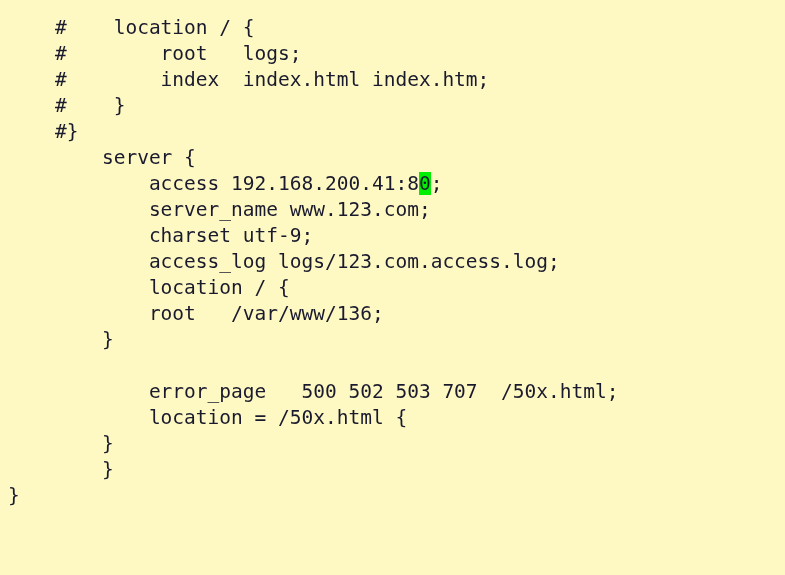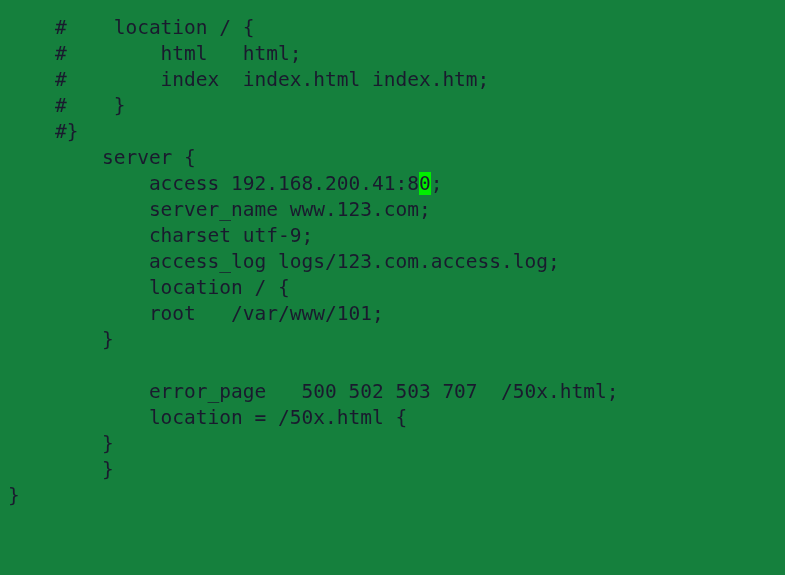--- a/index.html
+++ b/index.html
@@ -11,21 +11,21 @@
   body {
     width: 785px;
     height: 575px;
     overflow: hidden;
     font-family: "DejaVu Sans Mono", "Liberation Mono", monospace;
   }
   #editor-surface {
     position: relative;
     width: 785px;
     height: 575px;
-    background: #15803d;
+    background: #fef9c3;
     box-sizing: border-box;
     padding-top: 15px;
   }
   .code-line {
     height: 26px;
     line-height: 26px;
     font-size: 19.5px;
     color: #1a1a2e;
     white-space: pre;
     padding-left: 8px;
@@ -40,33 +40,33 @@
     color: #1a1a2e;
     display: inline;
   }
 </style>
 </head>
 <body>
 
 <div id="editor-surface">
 
   <div class="code-line">    #    location / {</div>
-  <div class="code-line">    #        html   html;</div>
+  <div class="code-line">    #        root   logs;</div>
   <div class="code-line">    #        index  index.html index.htm;</div>
   <div class="code-line">    #    }</div>
   <div class="code-line">    #}</div>
   <div class="code-line">        server {</div>
 
   <div class="code-line"><span>            access 192.168.200.41:8</span><span class="cursor-block">0</span><span>;</span></div>
 
   <div class="code-line">            server_name www.123.com;</div>
   <div class="code-line">            charset utf-9;</div>
   <div class="code-line">            access_log logs/123.com.access.log;</div>
   <div class="code-line">            location / {</div>
-  <div class="code-line">            root   /var/www/101;</div>
+  <div class="code-line">            root   /var/www/136;</div>
   <div class="code-line">        }</div>
   <div class="code-line blank-line"></div>
   <div class="code-line">            error_page   500 502 503 707  /50x.html;</div>
   <div class="code-line">            location = /50x.html {</div>
   <div class="code-line">        }</div>
   <div class="code-line">        }</div>
   <div class="code-line">}</div>
 
 </div>
 

